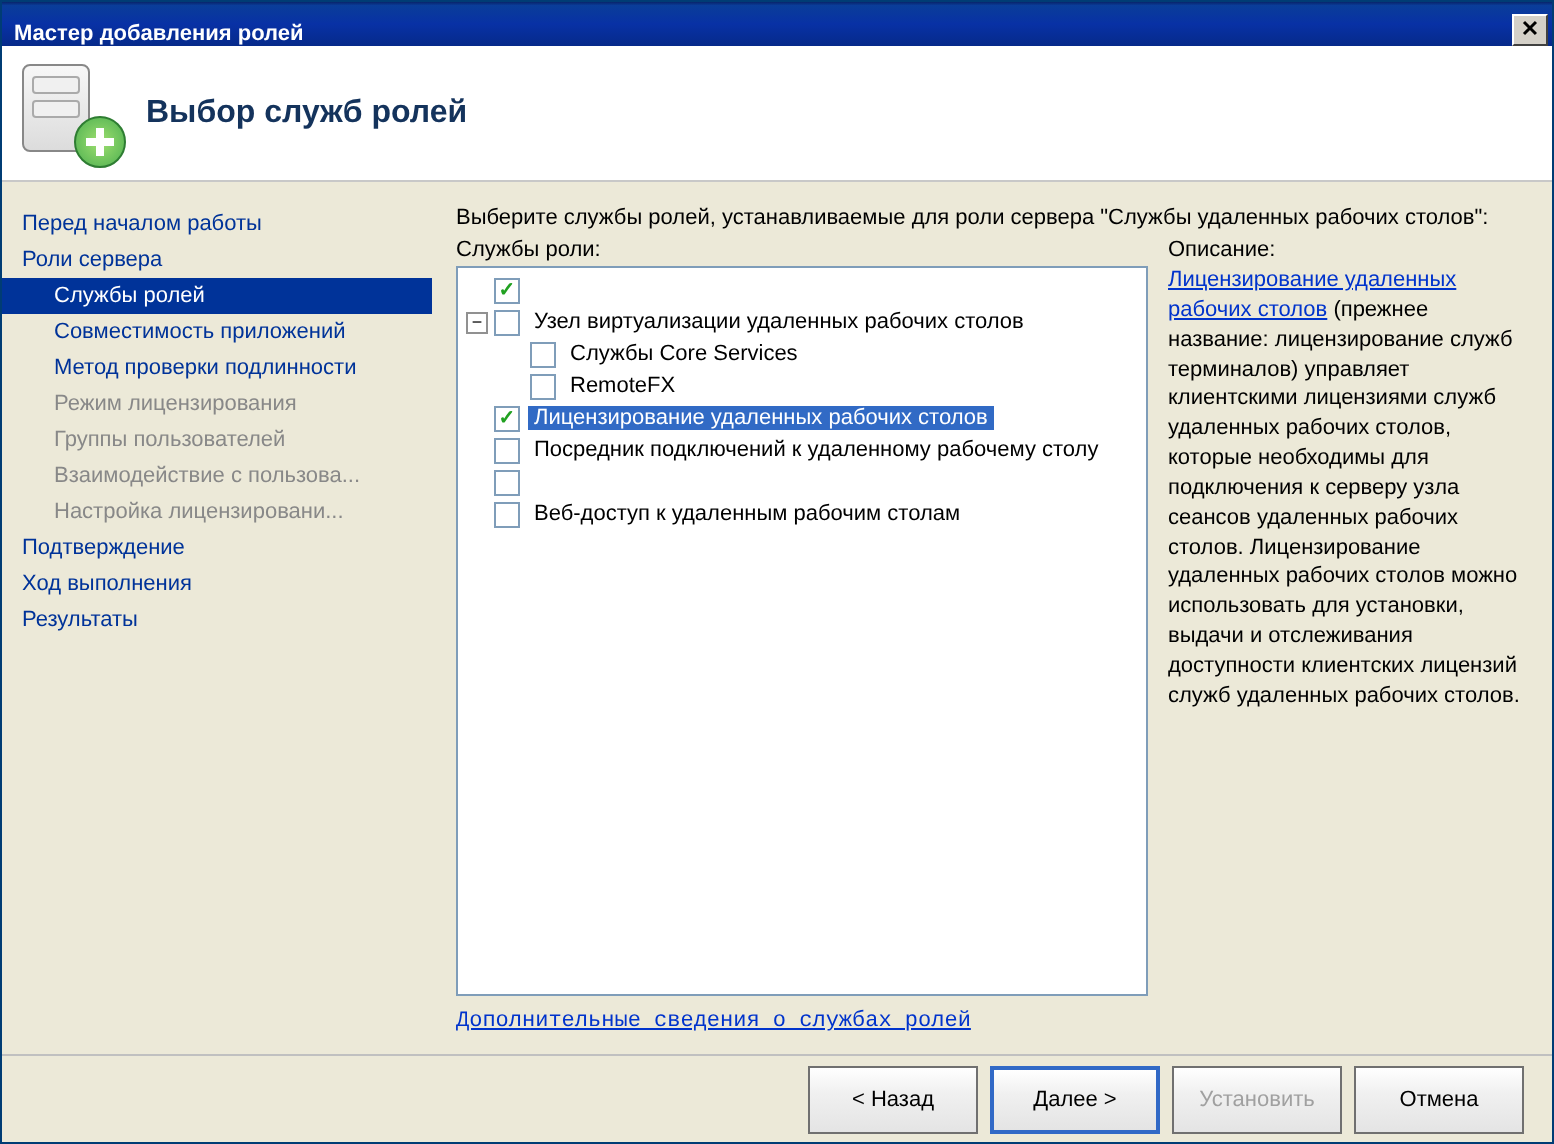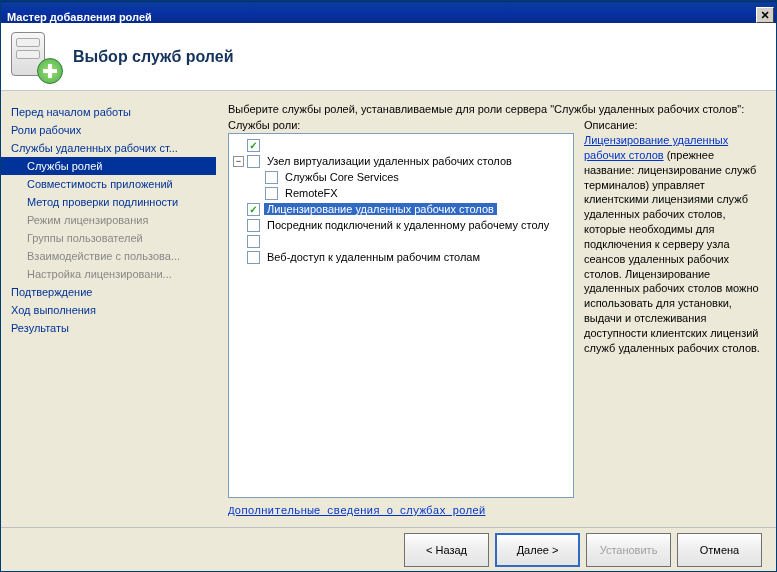--- a/index.html
+++ b/index.html
@@ -261,22 +261,21 @@
     <div class="icon">
       <div class="server-icon-bg"></div>
       <div class="plus-badge"></div>
     </div>
     <h1>Выбор служб ролей</h1>
   </div>
 
   <div class="body">
     <div class="sidebar" id="sidebar">
         <div class="sidebar-item">Перед началом работы</div>
-        <div class="sidebar-item">Роли рабочих</div>
-        <div class="sidebar-item">Службы удаленных рабочих ст...</div>
+        <div class="sidebar-item">Роли сервера</div>
         <div class="sidebar-item indent active">Службы ролей</div>
         <div class="sidebar-item indent">Совместимость приложений</div>
         <div class="sidebar-item indent">Метод проверки подлинности</div>
         <div class="sidebar-item indent disabled">Режим лицензирования</div>
         <div class="sidebar-item indent disabled">Группы пользователей</div>
         <div class="sidebar-item indent disabled">Взаимодействие с пользова...</div>
         <div class="sidebar-item indent disabled">Настройка лицензировани...</div>
         <div class="sidebar-item">Подтверждение</div>
         <div class="sidebar-item">Ход выполнения</div>
         <div class="sidebar-item">Результаты</div>

